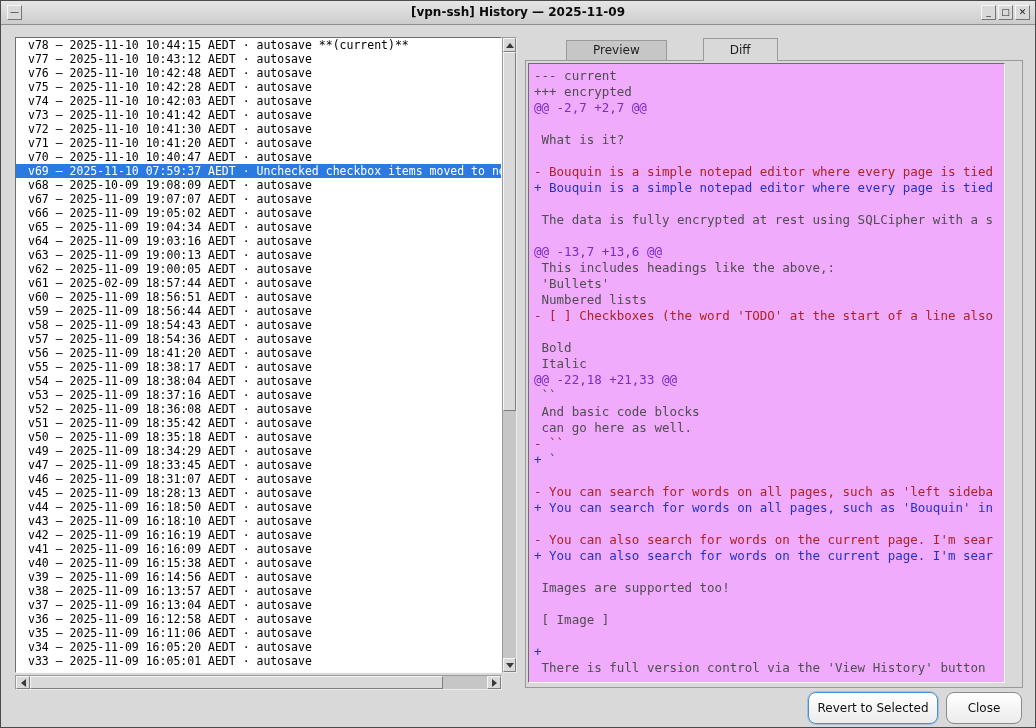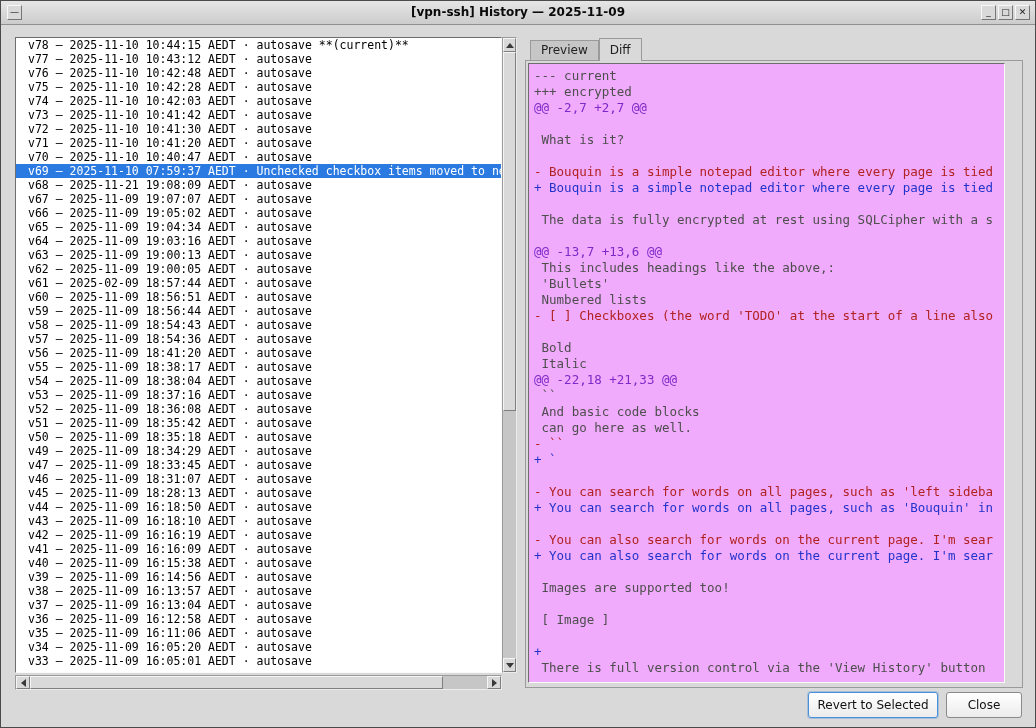--- a/index.html
+++ b/index.html
@@ -54,41 +54,41 @@
   .tri-down{margin:-2px 0 0 -4px;border-left:4px solid transparent;border-right:4px solid transparent;border-top:5px solid #3a3a3a;}
   .tri-left{margin:-4px 0 0 -2px;border-top:4px solid transparent;border-bottom:4px solid transparent;border-right:5px solid #3a3a3a;}
   .tri-right{margin:-4px 0 0 -2px;border-top:4px solid transparent;border-bottom:4px solid transparent;border-left:5px solid #3a3a3a;}
 
   .list-vscroll{left:501px;top:36px;width:15px;height:636px;}
   .list-hscroll{left:14px;top:674px;width:487px;height:15px;}
   .diff-vscroll{left:1004px;top:62px;width:15px;height:620px;}
 
   
   .tabs{position:absolute;left:529px;top:37px;height:23px;display:flex;align-items:flex-end;z-index:3;}
-  .tab{box-sizing:border-box;padding:0 10px;font-size:12px;color:#1e1e1e;cursor:default;
-    background:#c6c6c6;border:1px solid #9a9a9a;height:21px;line-height:19px;}
+  .tab{box-sizing:border-box;padding:0 26px;font-size:12px;color:#1e1e1e;cursor:default;
+    background:#c6c6c6;border:1px solid #9a9a9a;height:21px;line-height:19px;margin-left:36px;}
   .tab.selected{background:#d9d9d9;height:23px;line-height:22px;border-bottom:none;z-index:4;}
   .pane{position:absolute;left:524px;top:59px;width:498px;height:628px;box-sizing:border-box;
     background:#d9d9d9;border:1px solid #9a9a9a;z-index:1;}
 
   
   .difftext{position:absolute;left:527px;top:62px;width:477px;height:620px;box-sizing:border-box;
     background:#f0abfc;border:1px solid;border-color:#6e6e6e #fafafa #fafafa #6e6e6e;
     overflow:hidden;padding:4px 0 0 5px;z-index:2;
     font-family:"DejaVu Sans Mono",monospace;font-size:12.5px;}
   .diff-line{height:16px;line-height:16px;white-space:pre;overflow:hidden;}
   .diff-line.meta{color:var(--ctx,#4e4e4e);}
   .diff-line.ctx{color:var(--ctx,#4e4e4e);}
   .diff-line.hunk{color:var(--hunk,#7d2ac9);}
   .diff-line.add{color:var(--add,#2233cc);}
   .diff-line.del{color:var(--del,#b22222);}
 
   
-  .btn{position:absolute;top:691px;height:26px;box-sizing:border-box;
-    background:linear-gradient(#ffffff,#ececec);border:1px solid #8a8a8a;border-radius:3px;
+  .btn{position:absolute;top:691px;height:32px;box-sizing:border-box;
+    background:linear-gradient(#ffffff,#ececec);border:1px solid #8a8a8a;border-radius:8px;
     font-family:"DejaVu Sans",sans-serif;font-size:12px;color:#111;cursor:default;}
   .btn-revert{left:807px;width:130px;border-color:#4a90d9;box-shadow:0 0 0 1px rgba(74,144,217,0.35);}
   .btn-close{left:945px;width:76px;}
 </style>
 </head>
 <body>
 
 <div class="window">
 
   <div class="titlebar">
@@ -111,21 +111,21 @@
       <div class="list-row">v78 — 2025-11-10 10:44:15 AEDT · autosave **(current)**</div>
       <div class="list-row">v77 — 2025-11-10 10:43:12 AEDT · autosave</div>
       <div class="list-row">v76 — 2025-11-10 10:42:48 AEDT · autosave</div>
       <div class="list-row">v75 — 2025-11-10 10:42:28 AEDT · autosave</div>
       <div class="list-row">v74 — 2025-11-10 10:42:03 AEDT · autosave</div>
       <div class="list-row">v73 — 2025-11-10 10:41:42 AEDT · autosave</div>
       <div class="list-row">v72 — 2025-11-10 10:41:30 AEDT · autosave</div>
       <div class="list-row">v71 — 2025-11-10 10:41:20 AEDT · autosave</div>
       <div class="list-row">v70 — 2025-11-10 10:40:47 AEDT · autosave</div>
       <div class="list-row selected">v69 — 2025-11-10 07:59:37 AEDT · Unchecked checkbox items moved to next</div>
-      <div class="list-row">v68 — 2025-11-21 19:08:09 AEDT · autosave</div>
+      <div class="list-row">v68 — 2025-10-09 19:08:09 AEDT · autosave</div>
       <div class="list-row">v67 — 2025-11-09 19:07:07 AEDT · autosave</div>
       <div class="list-row">v66 — 2025-11-09 19:05:02 AEDT · autosave</div>
       <div class="list-row">v65 — 2025-11-09 19:04:34 AEDT · autosave</div>
       <div class="list-row">v64 — 2025-11-09 19:03:16 AEDT · autosave</div>
       <div class="list-row">v63 — 2025-11-09 19:00:13 AEDT · autosave</div>
       <div class="list-row">v62 — 2025-11-09 19:00:05 AEDT · autosave</div>
       <div class="list-row">v61 — 2025-02-09 18:57:44 AEDT · autosave</div>
       <div class="list-row">v60 — 2025-11-09 18:56:51 AEDT · autosave</div>
       <div class="list-row">v59 — 2025-11-09 18:56:44 AEDT · autosave</div>
       <div class="list-row">v58 — 2025-11-09 18:54:43 AEDT · autosave</div>

